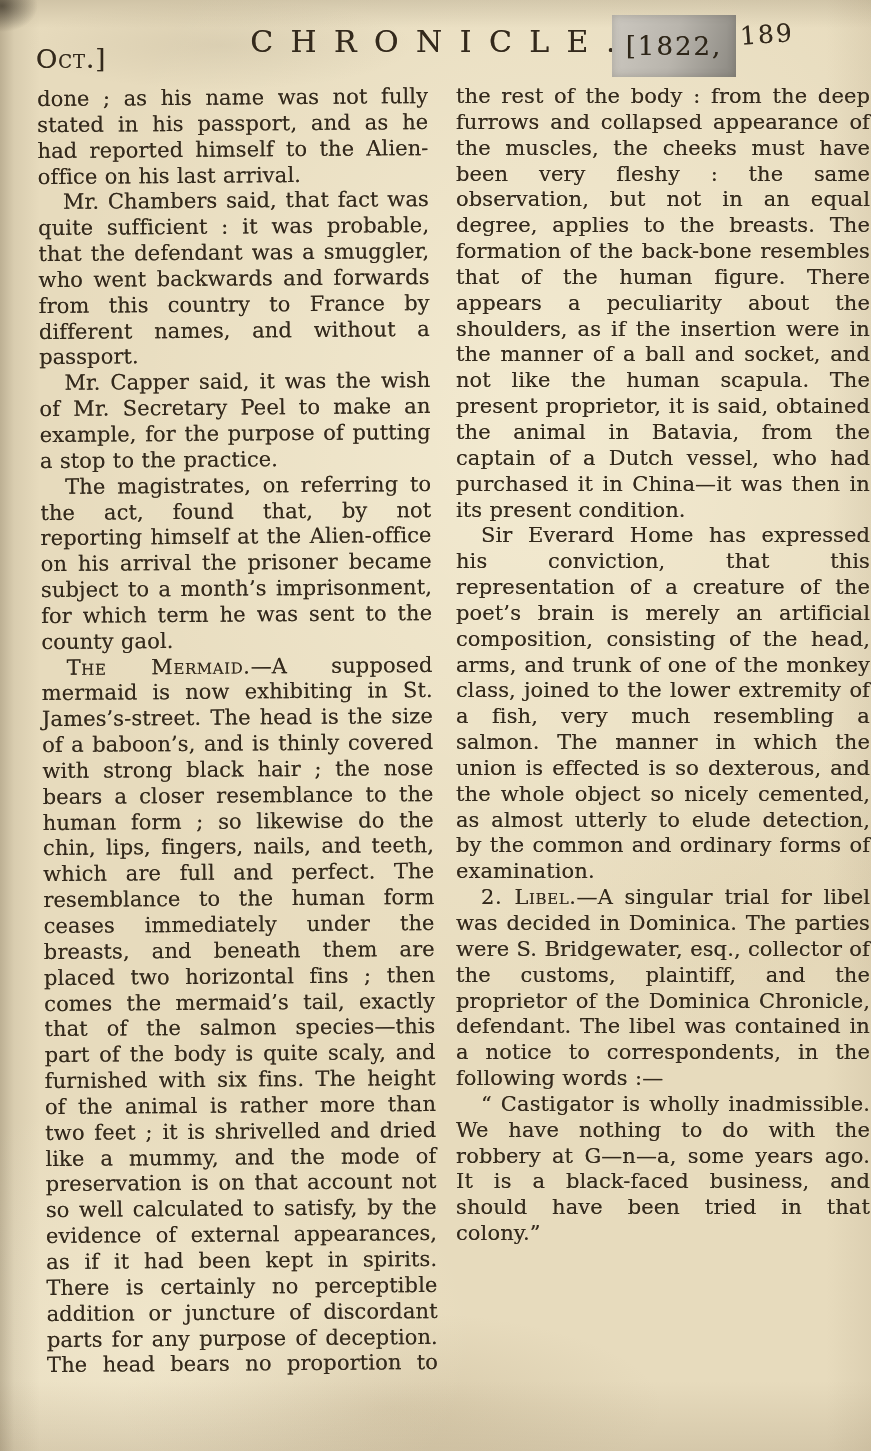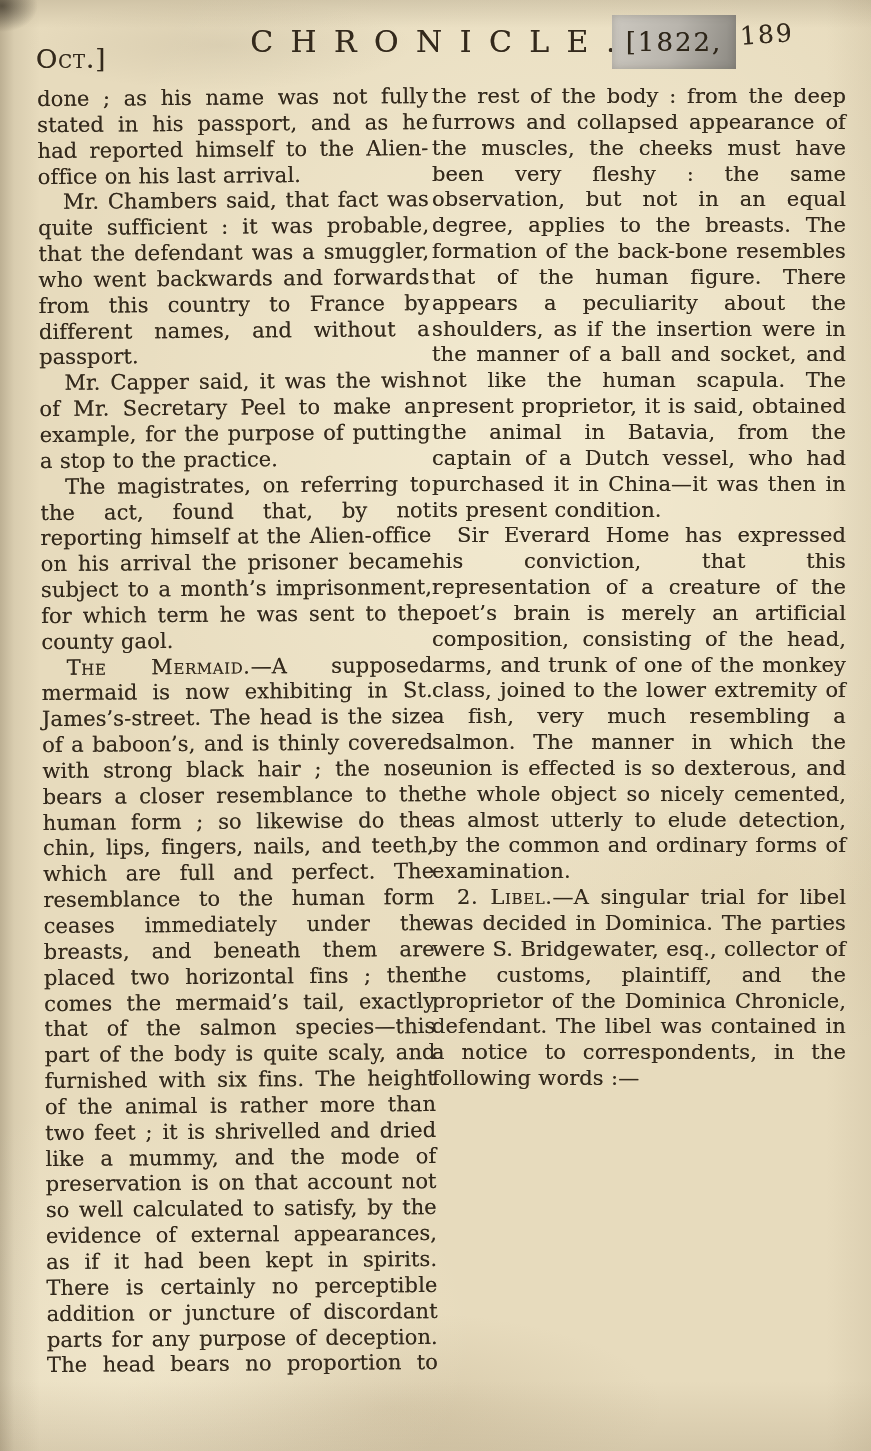--- a/index.html
+++ b/index.html
@@ -47,21 +47,21 @@
     text-align: center;
     font-size: 30px;
     letter-spacing: 0.58em;
     text-indent: 0.4em;
   }
   .year-box {
     position: absolute;
     left: 612px;
     top: 15px;
     width: 124px;
-    height: 54px;
+    height: 62px;
     display: flex;
     align-items: center;
     justify-content: center;
     background: linear-gradient(105deg, #ccc8c0 0%, #b9b5ad 50%, #8b8881 100%);
     box-shadow: inset 0 0 8px rgba(60,55,45,0.25);
   }
   .year-box span {
     font-size: 26px;
     letter-spacing: 2px;
     color: #2e2619;
@@ -84,21 +84,21 @@
     letter-spacing: 0.1px;
     word-spacing: 0.5px;
   }
   #left-col {
     left: 37px;
     width: 391px;
     transform: rotate(-0.45deg);
     transform-origin: top right;
   }
   #right-col {
-    left: 432px;
+    left: 456px;
     width: 414px;
   }
   .col p {
     margin: 0;
     padding: 0;
   }
   .col p.indent { text-indent: 25px; }
   .col p.justify-last { text-align-last: justify; }
   .lead {
     font-variant: small-caps;
@@ -123,14 +123,15 @@
       <p class="indent">Mr. Chambers said, that fact was quite sufficient&nbsp;: it was probable, that the defendant was a smuggler, who went backwards and forwards from this country to France by different names, and without a passport.</p>
       <p class="indent">Mr. Capper said, it was the wish of Mr. Secretary Peel to make an example, for the purpose of putting a stop to the practice.</p>
       <p class="indent">The magistrates, on referring to the act, found that, by not reporting himself at the Alien-office on his arrival the prisoner became subject to a month’s imprisonment, for which term he was sent to the county gaol.</p>
       <p class="indent justify-last"><span class="lead">The Mermaid.</span>—A supposed mermaid is now exhibiting in St. James’s-street. The head is the size of a baboon’s, and is thinly covered with strong black hair&nbsp;; the nose bears a closer resemblance to the human form&nbsp;; so likewise do the chin, lips, fingers, nails, and teeth, which are full and perfect. The resemblance to the human form ceases immediately under the breasts, and beneath them are placed two horizontal fins&nbsp;; then comes the mermaid’s tail, exactly that of the salmon species—this part of the body is quite scaly, and furnished with six fins. The height of the animal is rather more than two feet&nbsp;; it is shrivelled and dried like a mummy, and the mode of preservation is on that account not so well calculated to satisfy, by the evidence of external appearances, as if it had been kept in spirits. There is certainly no perceptible addition or juncture of discordant parts for any purpose of deception. The head bears no proportion to</p>
     </div>
 
   <div id="right-col" class="col ink">
       <p class="">the rest of the body&nbsp;: from the deep furrows and collapsed appearance of the muscles, the cheeks must have been very fleshy&nbsp;: the same observation, but not in an equal degree, applies to the breasts. The formation of the back-bone resembles that of the human figure. There appears a peculiarity about the shoulders, as if the insertion were in the manner of a ball and socket, and not like the human scapula. The present proprietor, it is said, obtained the animal in Batavia, from the captain of a Dutch vessel, who had purchased it in China—it was then in its present condition.</p>
       <p class="indent">Sir Everard Home has expressed his conviction, that this representation of a creature of the poet’s brain is merely an artificial composition, consisting of the head, arms, and trunk of one of the monkey class, joined to the lower extremity of a fish, very much resembling a salmon. The manner in which the union is effected is so dexterous, and the whole object so nicely cemented, as almost utterly to elude detection, by the common and ordinary forms of examination.</p>
       <p class="indent"><span class="lead">2. Libel.</span>—A singular trial for libel was decided in Dominica. The parties were S. Bridgewater, esq., collector of the customs, plaintiff, and the proprietor of the Dominica Chronicle, defendant. The libel was contained in a notice to correspondents, in the following words&nbsp;:—</p>
+      <p class="indent">“&nbsp;Castigator is wholly inadmissible. We have nothing to do with the robbery at G—n—a, some years ago. It is a black-faced business, and should have been tried in that colony.”</p>
     </div>
 </div>
 
 </body></html>

